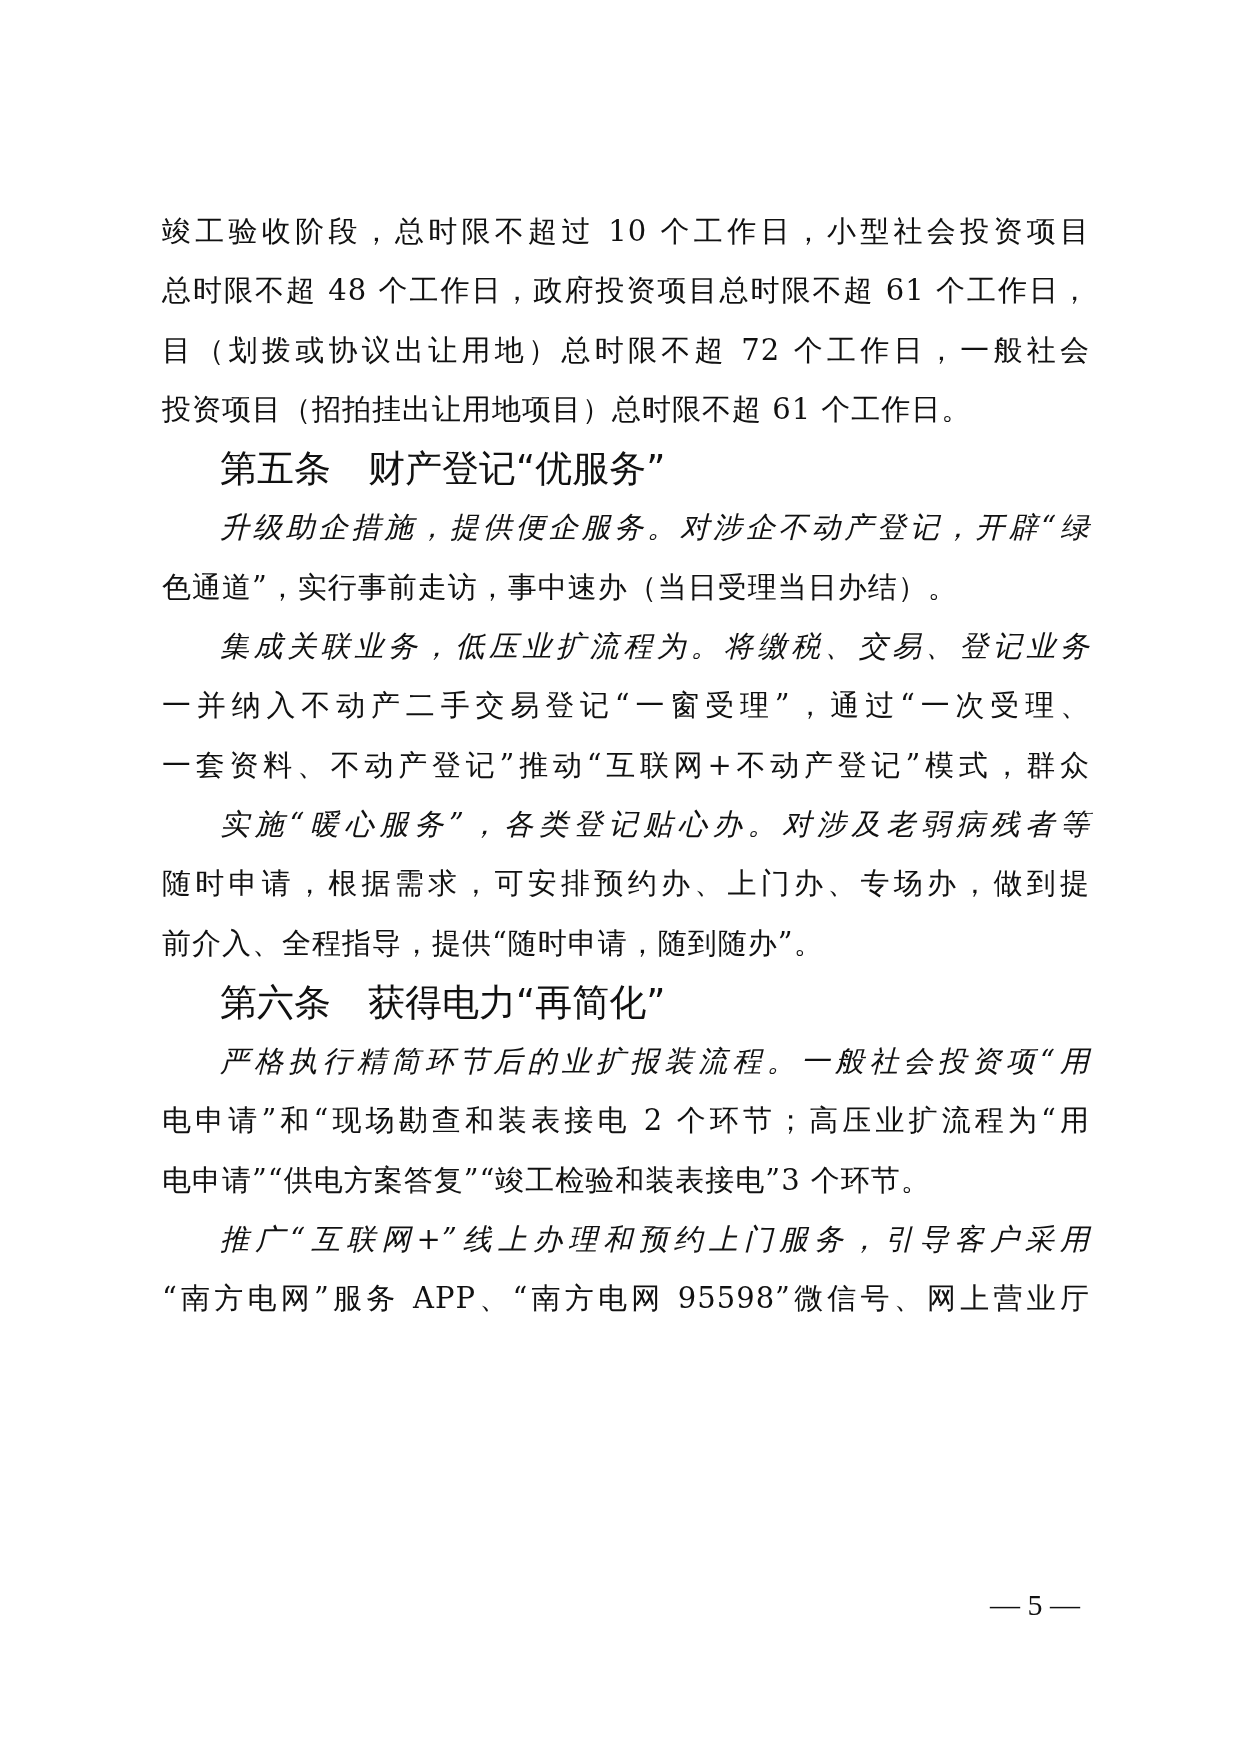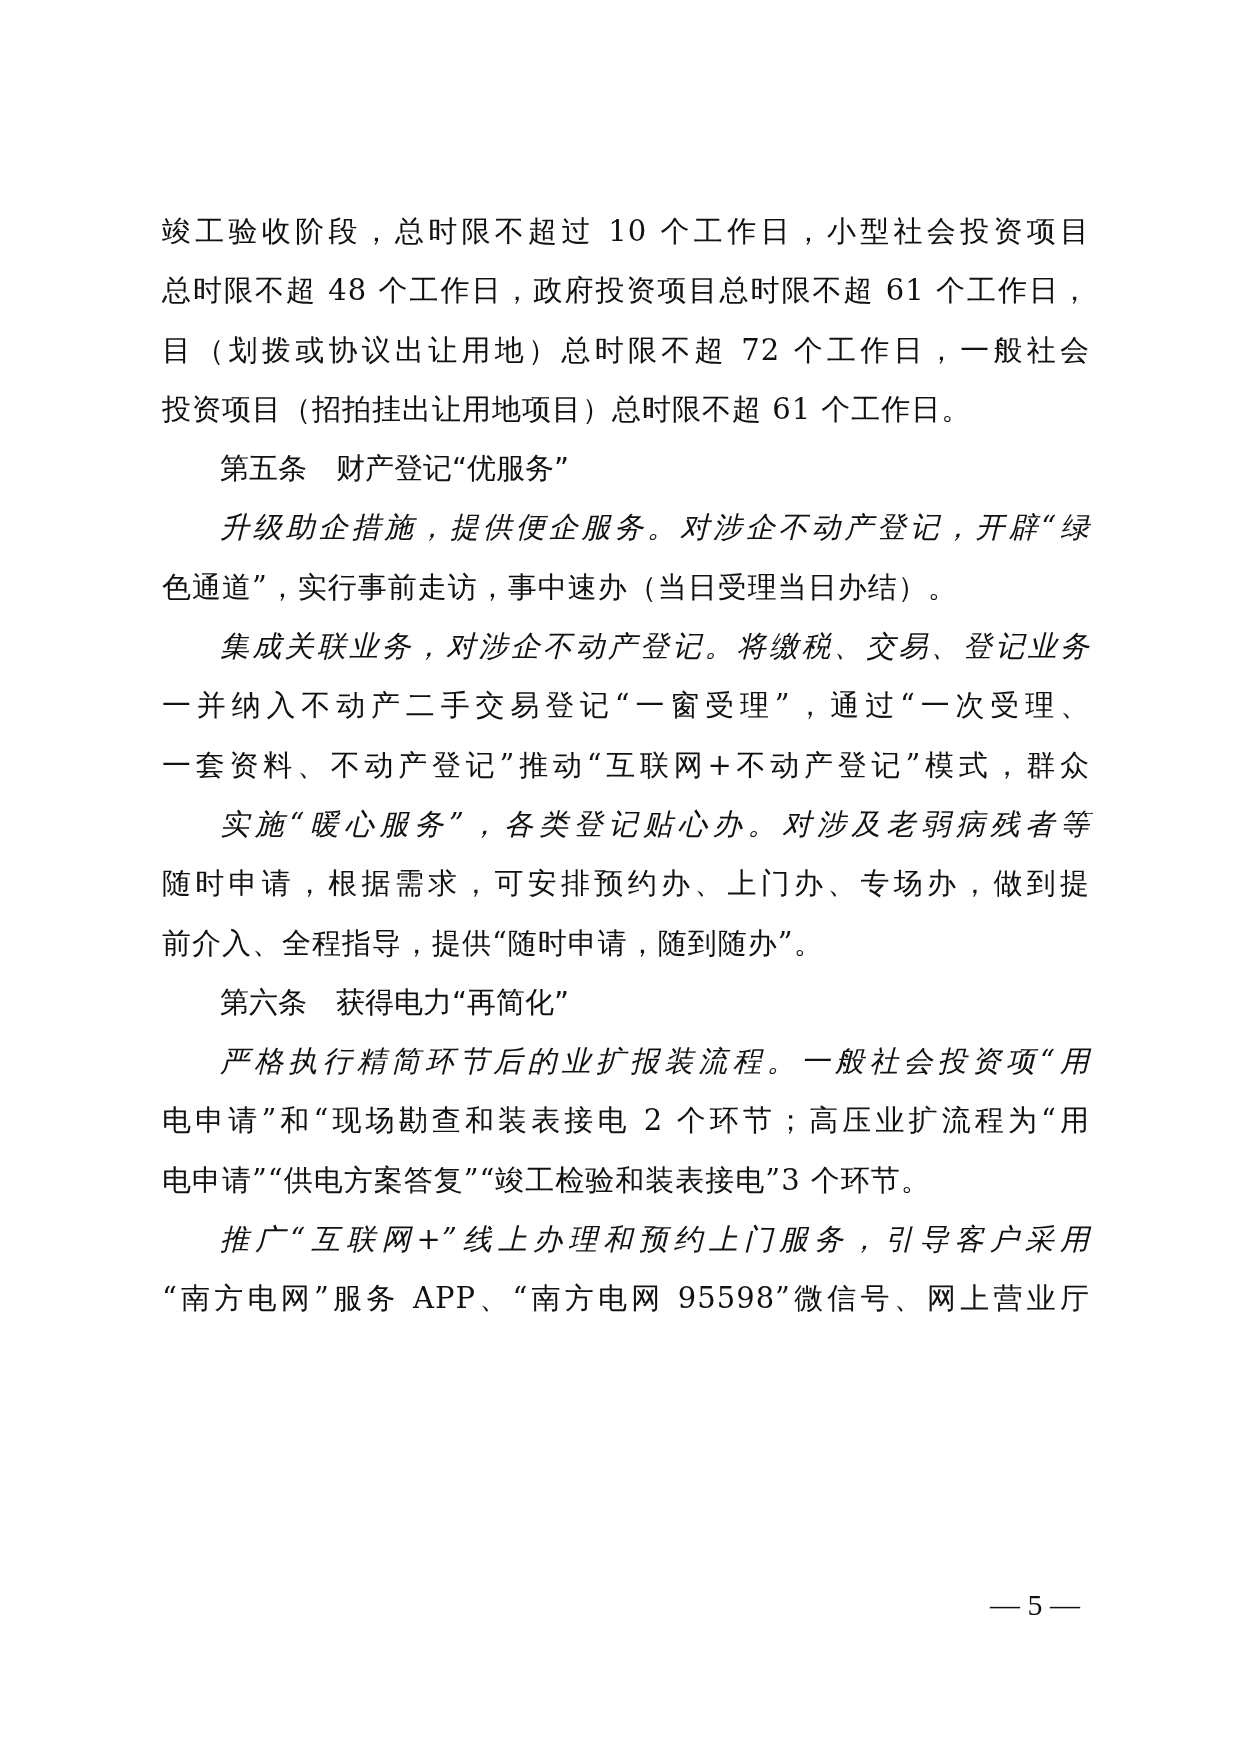--- a/index.html
+++ b/index.html
@@ -2,36 +2,36 @@
 <html><head>
 <meta charset="utf-8">
 <style>
   html, body { margin: 0; padding: 0; background: #ffffff; }
   body { width: 1241px; height: 1754px; position: relative; overflow: hidden; font-family: "DejaVu Serif", "Liberation Serif", serif; color: #111; }
   .page { position: absolute; left: 0; top: 0; width: 1241px; height: 1754px; background: #fff; }
   .body-text { position: absolute; left: 152px; top: 202px; width: 928px; margin-left: 10px; }
   .line { height: 59.3px; line-height: 59.3px; font-size: 29px; white-space: nowrap; letter-spacing: 1px; overflow: visible; }
   .line.justify { text-align: justify; text-align-last: justify; }
   .line.indent { padding-left: 58px; font-style: italic; }
-  .line.heading { font-family: "DejaVu Sans", "Liberation Sans", sans-serif; font-size: 29px; padding-left: 58px; letter-spacing: 0; }
+  .line.heading { font-family: "DejaVu Sans", "Liberation Sans", sans-serif; font-size: 37px; padding-left: 58px; letter-spacing: 0; }
   .page-number { position: absolute; left: 960px; top: 1580px; width: 120px; height: 50px; line-height: 50px; font-size: 30px; text-align: right; font-family: "Liberation Serif", "DejaVu Serif", serif; }
 </style>
 </head>
 <body>
 
 <div class="page">
   <div class="body-text">
     <div class="line justify">竣工验收阶段，总时限不超过 10 个工作日，小型社会投资项目</div>
     <div class="line justify">总时限不超 48 个工作日，政府投资项目总时限不超 61 个工作日，</div>
     <div class="line justify">目（划拨或协议出让用地）总时限不超 72 个工作日，一般社会</div>
     <div class="line">投资项目（招拍挂出让用地项目）总时限不超 61 个工作日。</div>
     <div class="line heading">第五条　财产登记“优服务”</div>
     <div class="line justify indent">升级助企措施，提供便企服务。对涉企不动产登记，开辟“绿</div>
     <div class="line">色通道”，实行事前走访，事中速办（当日受理当日办结）。</div>
-    <div class="line justify indent">集成关联业务，对涉企不动产登记。将缴税、交易、登记业务</div>
+    <div class="line justify indent">集成关联业务，低压业扩流程为。将缴税、交易、登记业务</div>
     <div class="line justify">一并纳入不动产二手交易登记“一窗受理”，通过“一次受理、</div>
     <div class="line justify">一套资料、不动产登记”推动“互联网+不动产登记”模式，群众</div>
     <div class="line justify indent">实施“暖心服务”，各类登记贴心办。对涉及老弱病残者等</div>
     <div class="line justify">随时申请，根据需求，可安排预约办、上门办、专场办，做到提</div>
     <div class="line">前介入、全程指导，提供“随时申请，随到随办”。</div>
     <div class="line heading">第六条　获得电力“再简化”</div>
     <div class="line justify indent">严格执行精简环节后的业扩报装流程。一般社会投资项“用</div>
     <div class="line justify">电申请”和“现场勘查和装表接电 2 个环节；高压业扩流程为“用</div>
     <div class="line">电申请”“供电方案答复”“竣工检验和装表接电”3 个环节。</div>
     <div class="line justify indent">推广“互联网+”线上办理和预约上门服务，引导客户采用</div>

